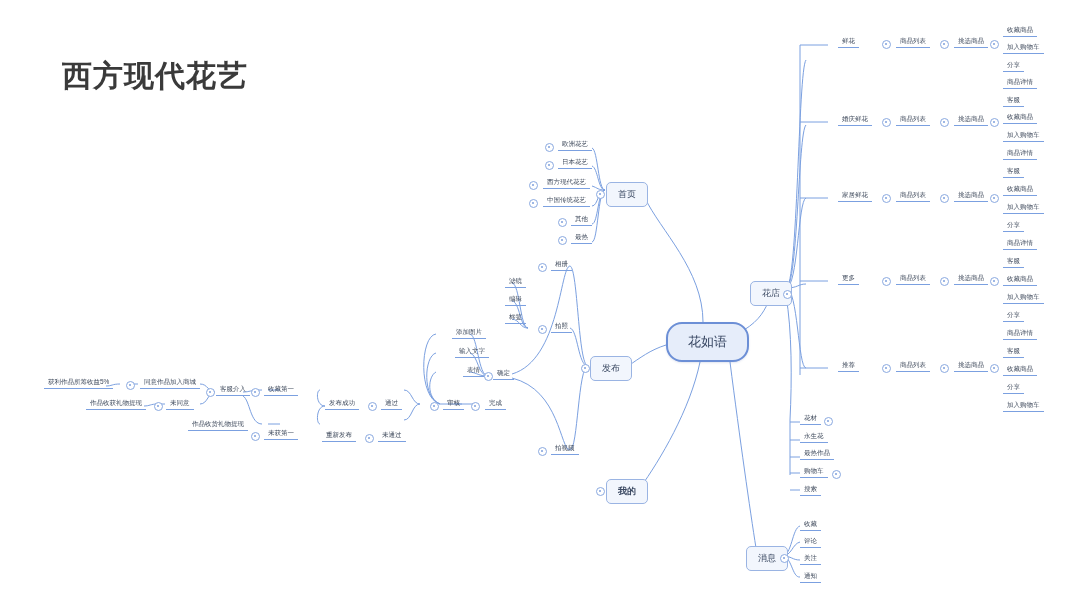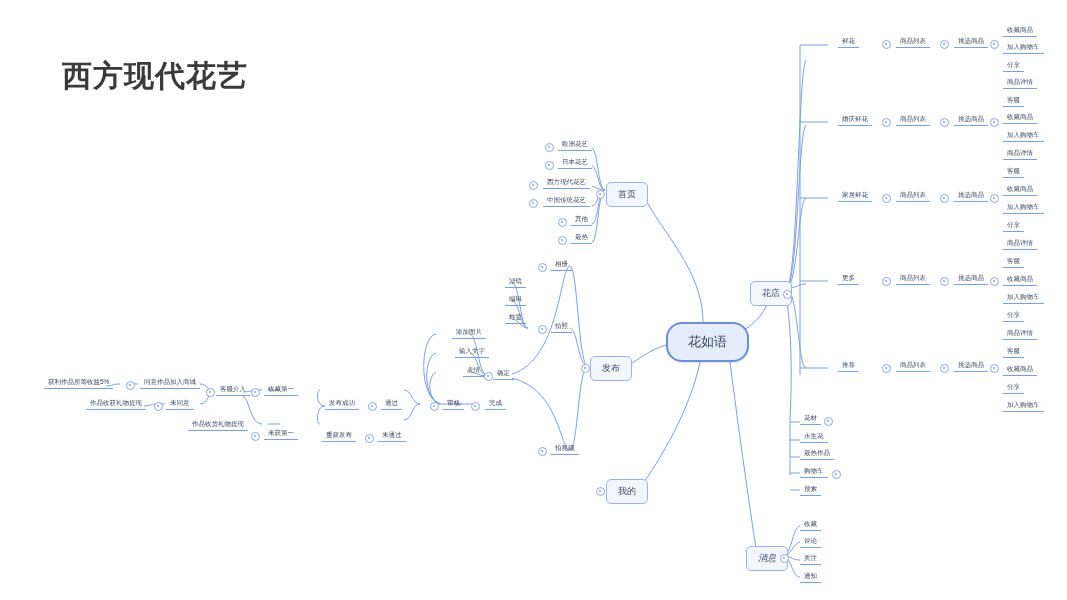--- a/index.html
+++ b/index.html
@@ -292,24 +292,24 @@
   <div class="node uline" style="left:44px;top:377px;">获利作品所筹收益5%</div>
   <div class="node uline" style="left:140px;top:377px;">同意作品加入商城</div>
   <div class="toggle" style="left:126px;top:381px;"></div>
 
   <div class="node uline" style="left:86px;top:398px;">作品收获礼物提现</div>
   <div class="node uline" style="left:166px;top:398px;">未同意</div>
   <div class="toggle" style="left:154px;top:402px;"></div>
 
   <div class="node uline" style="left:188px;top:419px;">作品收货礼物提现</div>
 
-  <div class="node box" style="left:606px;top:479px;">我的</div>
+  <div class="node box" style="left:606px;top:479px;font-weight:bold;">我的</div>
   <div class="toggle" style="left:596px;top:487px;"></div>
 
-  <div class="node box" style="left:746px;top:546px;font-style:italic;">消息</div>
+  <div class="node box" style="left:746px;top:546px;">消息</div>
   <div class="toggle" style="left:780px;top:554px;"></div>
 
   <div class="node uline" style="left:800px;top:519px;">收藏</div>
   <div class="node uline" style="left:800px;top:536px;">评论</div>
   <div class="node uline" style="left:800px;top:553px;">关注</div>
   <div class="node uline" style="left:800px;top:571px;">通知</div>
 
 </div>
 
 </body></html>

